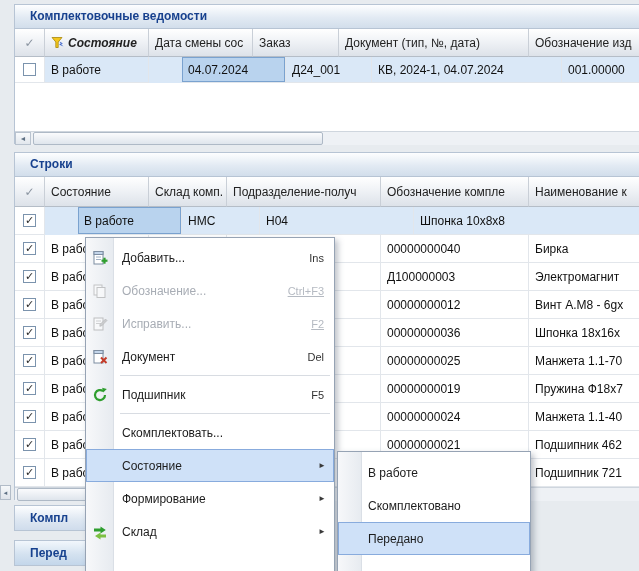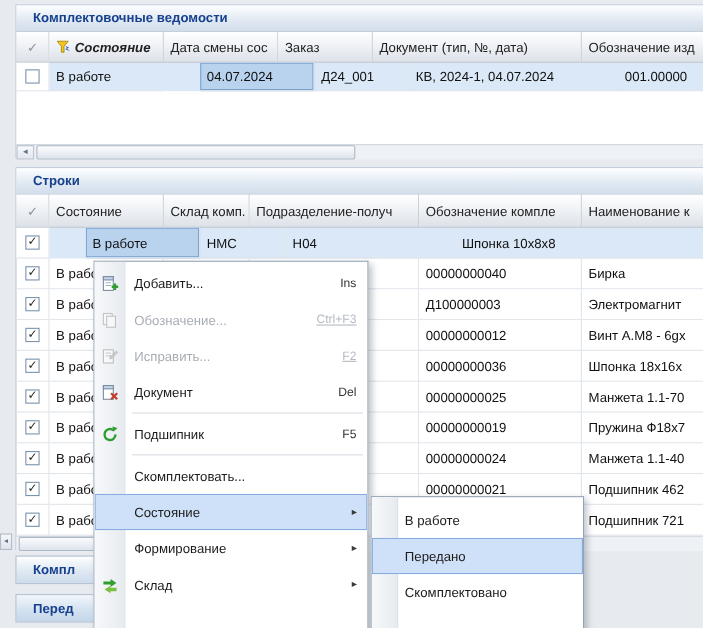--- a/index.html
+++ b/index.html
@@ -348,21 +348,21 @@
       <span>Склад</span>
       <span class="sub-arrow">►</span>
     </div>
   </div>
 
   <div class="submenu">
     <div class="menu-strip"></div>
     <div class="smi">
       <span>В работе</span>
     </div>
+    <div class="smi">
+      <span>Скомплектовано</span>
+    </div>
     <div class="smi hl">
       <span>Передано</span>
     </div>
-    <div class="smi">
-      <span>Скомплектовано</span>
-    </div>
   </div>
 
 </div>
 
 </body></html>

